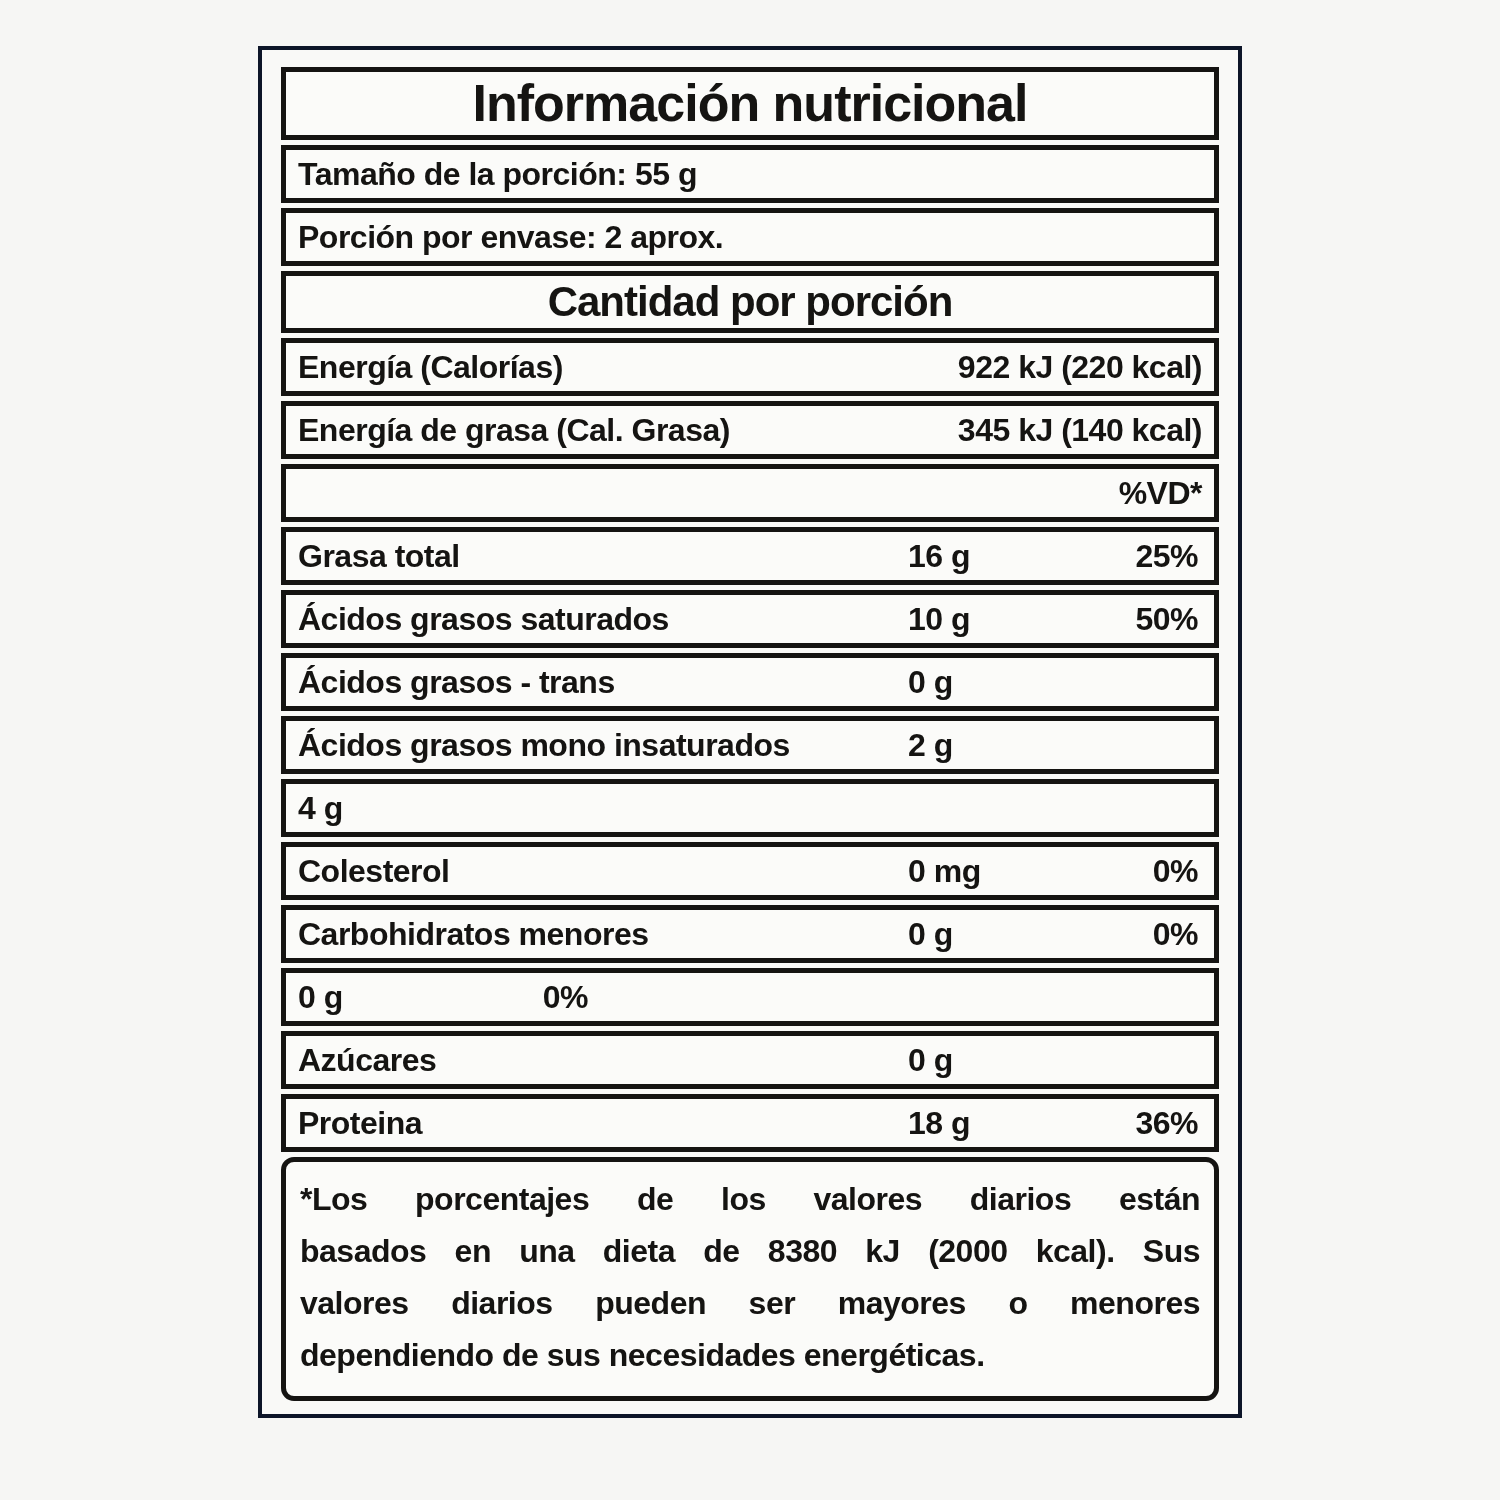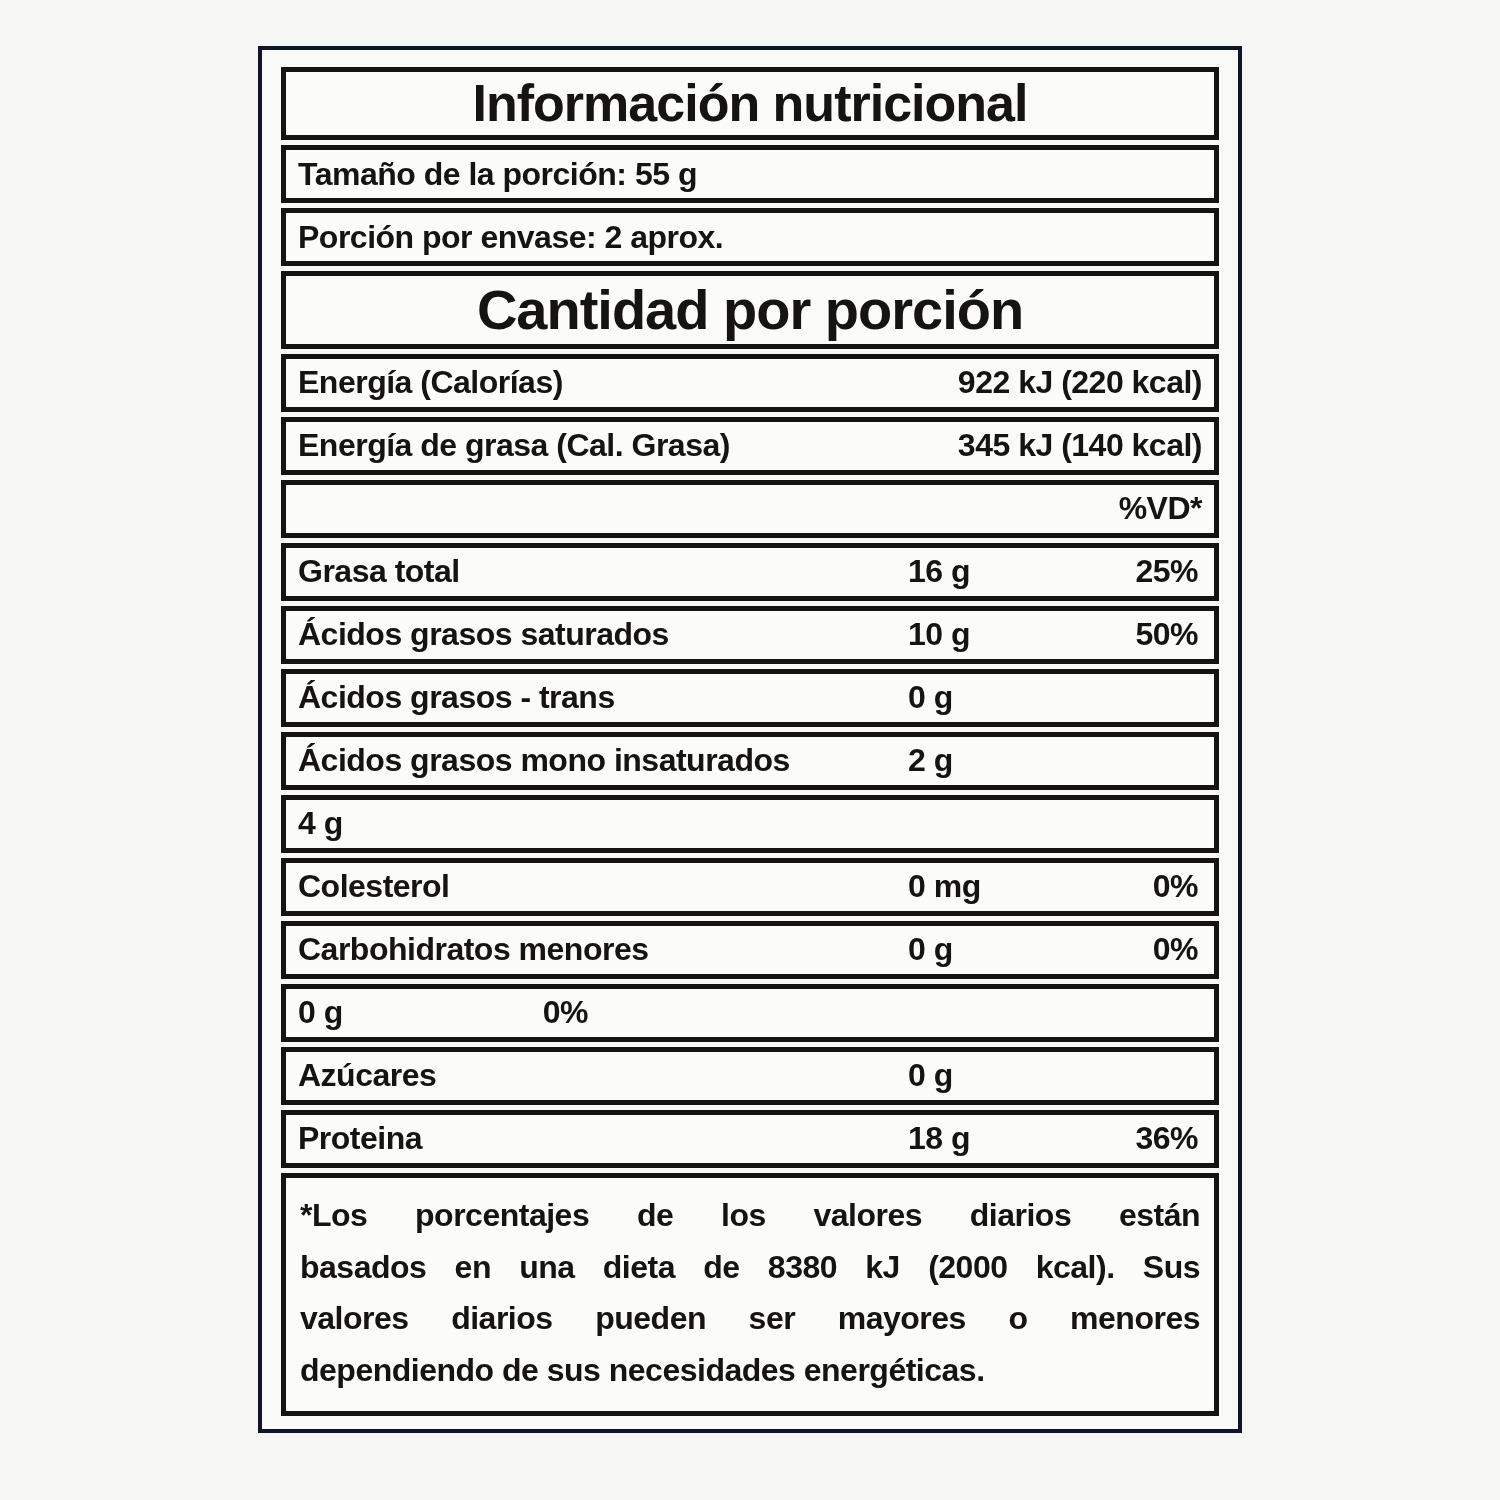--- a/index.html
+++ b/index.html
@@ -36,31 +36,31 @@
     background: #f9f9f7;
     min-height: 58px;
     margin-bottom: 5px;
     display: flex;
     align-items: center;
     padding: 3px 12px;
     font-size: 32px;
     letter-spacing: -0.5px;
     line-height: 1.1;
   }
-  .row:last-child { margin-bottom: 0; }
+  .row:last-child { margin-bottom: 0; border-radius: 13px; }
   .row.title-row {
     min-height: 68px;
     justify-content: center;
     font-size: 52px;
     letter-spacing: -1px;
   }
   .row.subheader-row {
     min-height: 62px;
     justify-content: center;
-    font-size: 56px;
+    font-size: 42px;
     letter-spacing: -1px;
   }
   .row .name { flex: 1 1 auto; }
   .row .value-right { margin-left: auto; text-align: left; }
   .row .amount {
     flex: 0 0 190px;
     text-align: left;
   }
   .row .dv {
     flex: 0 0 100px;

